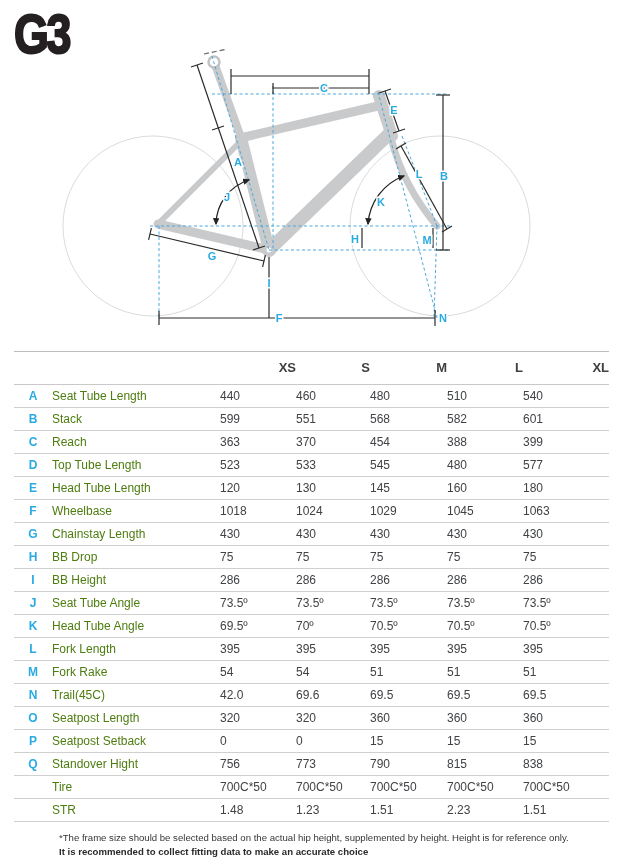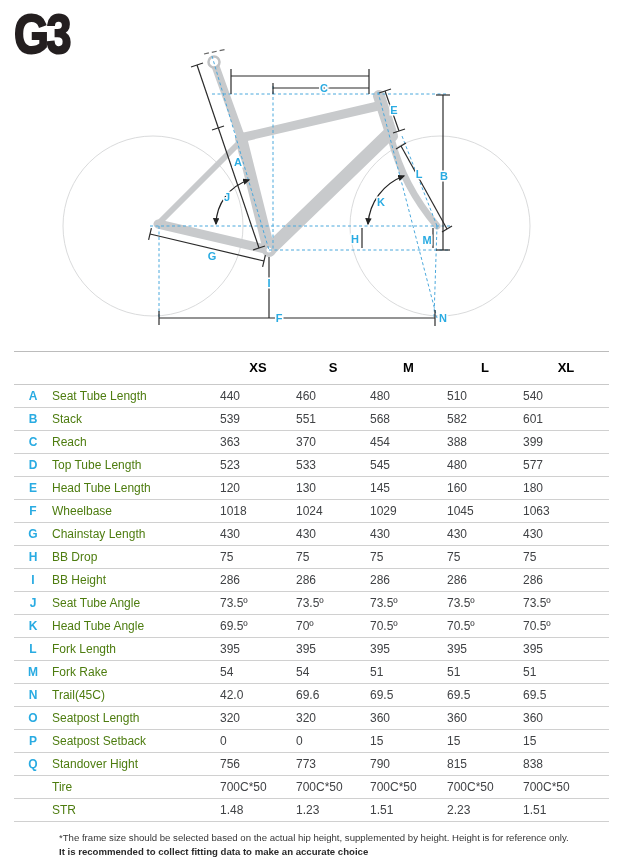--- a/index.html
+++ b/index.html
@@ -23,21 +23,21 @@
   .dim-label{
     font-family:"Liberation Sans",sans-serif;
     font-size:11px;font-weight:bold;fill:var(--accent);
     stroke:#ffffff;stroke-width:3px;paint-order:stroke;
     text-anchor:middle;
   }
 
   .table-wrap{position:absolute;left:14px;top:351px;width:595px;}
   table{border-collapse:collapse;table-layout:fixed;width:595px;}
   thead th{
-    text-align:center;font-size:13px;font-weight:bold;color:#000000;
+    text-align:right;font-size:13px;font-weight:bold;color:#404040;
     padding:8px 0 9px 0;border-top:1px solid #bcbcbc;border-bottom:1px solid #c9c9c9;
   }
   tbody td{
     font-size:12px;color:#404245;height:22px;padding:0;
     border-bottom:1px solid #d0d0d0;vertical-align:middle;
   }
   td.letter{color:var(--accent);font-weight:bold;text-align:center;font-size:12px;}
   td.rowname{color:#4d7c0f;}
 
   .footnotes{position:absolute;left:14px;top:831px;width:600px;margin-left:45px;}
@@ -179,21 +179,21 @@
           <td class="rowname">Seat Tube Length</td>
           <td>440</td>
           <td>460</td>
           <td>480</td>
           <td>510</td>
           <td>540</td>
         </tr>
         <tr>
           <td class="letter">B</td>
           <td class="rowname">Stack</td>
-          <td>539</td>
+          <td>599</td>
           <td>551</td>
           <td>568</td>
           <td>582</td>
           <td>601</td>
         </tr>
         <tr>
           <td class="letter">C</td>
           <td class="rowname">Reach</td>
           <td>363</td>
           <td>370</td>

